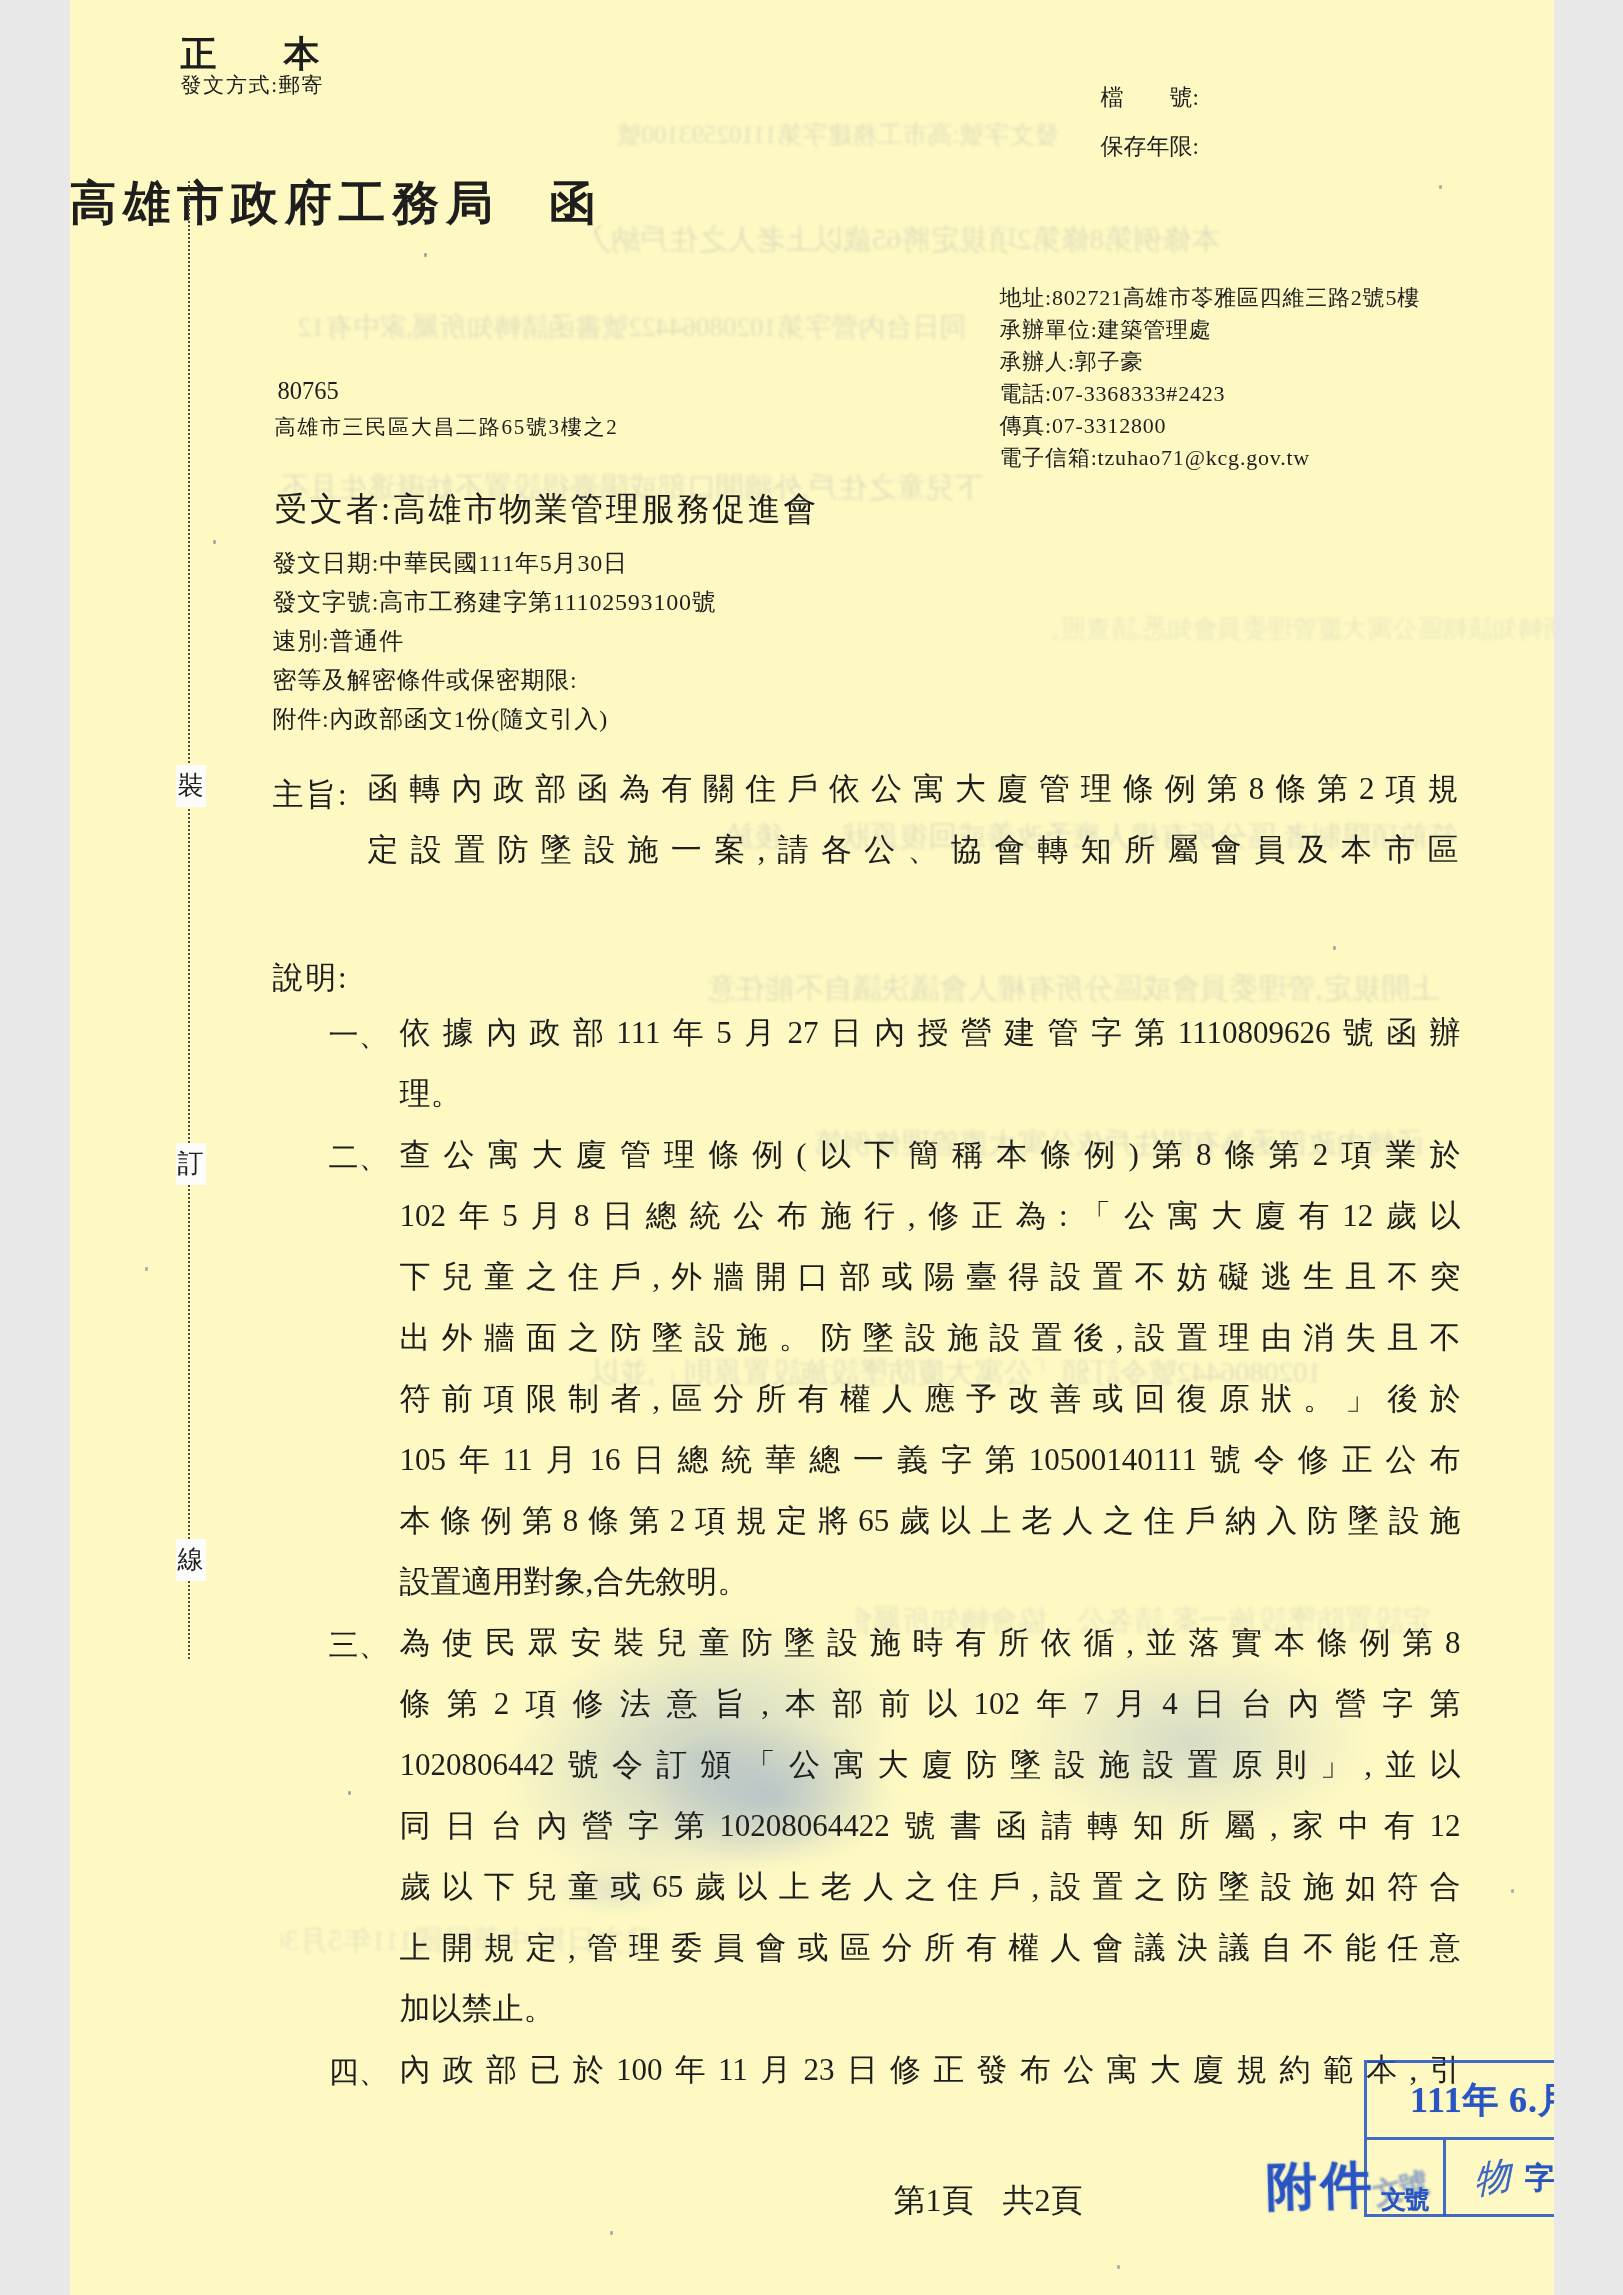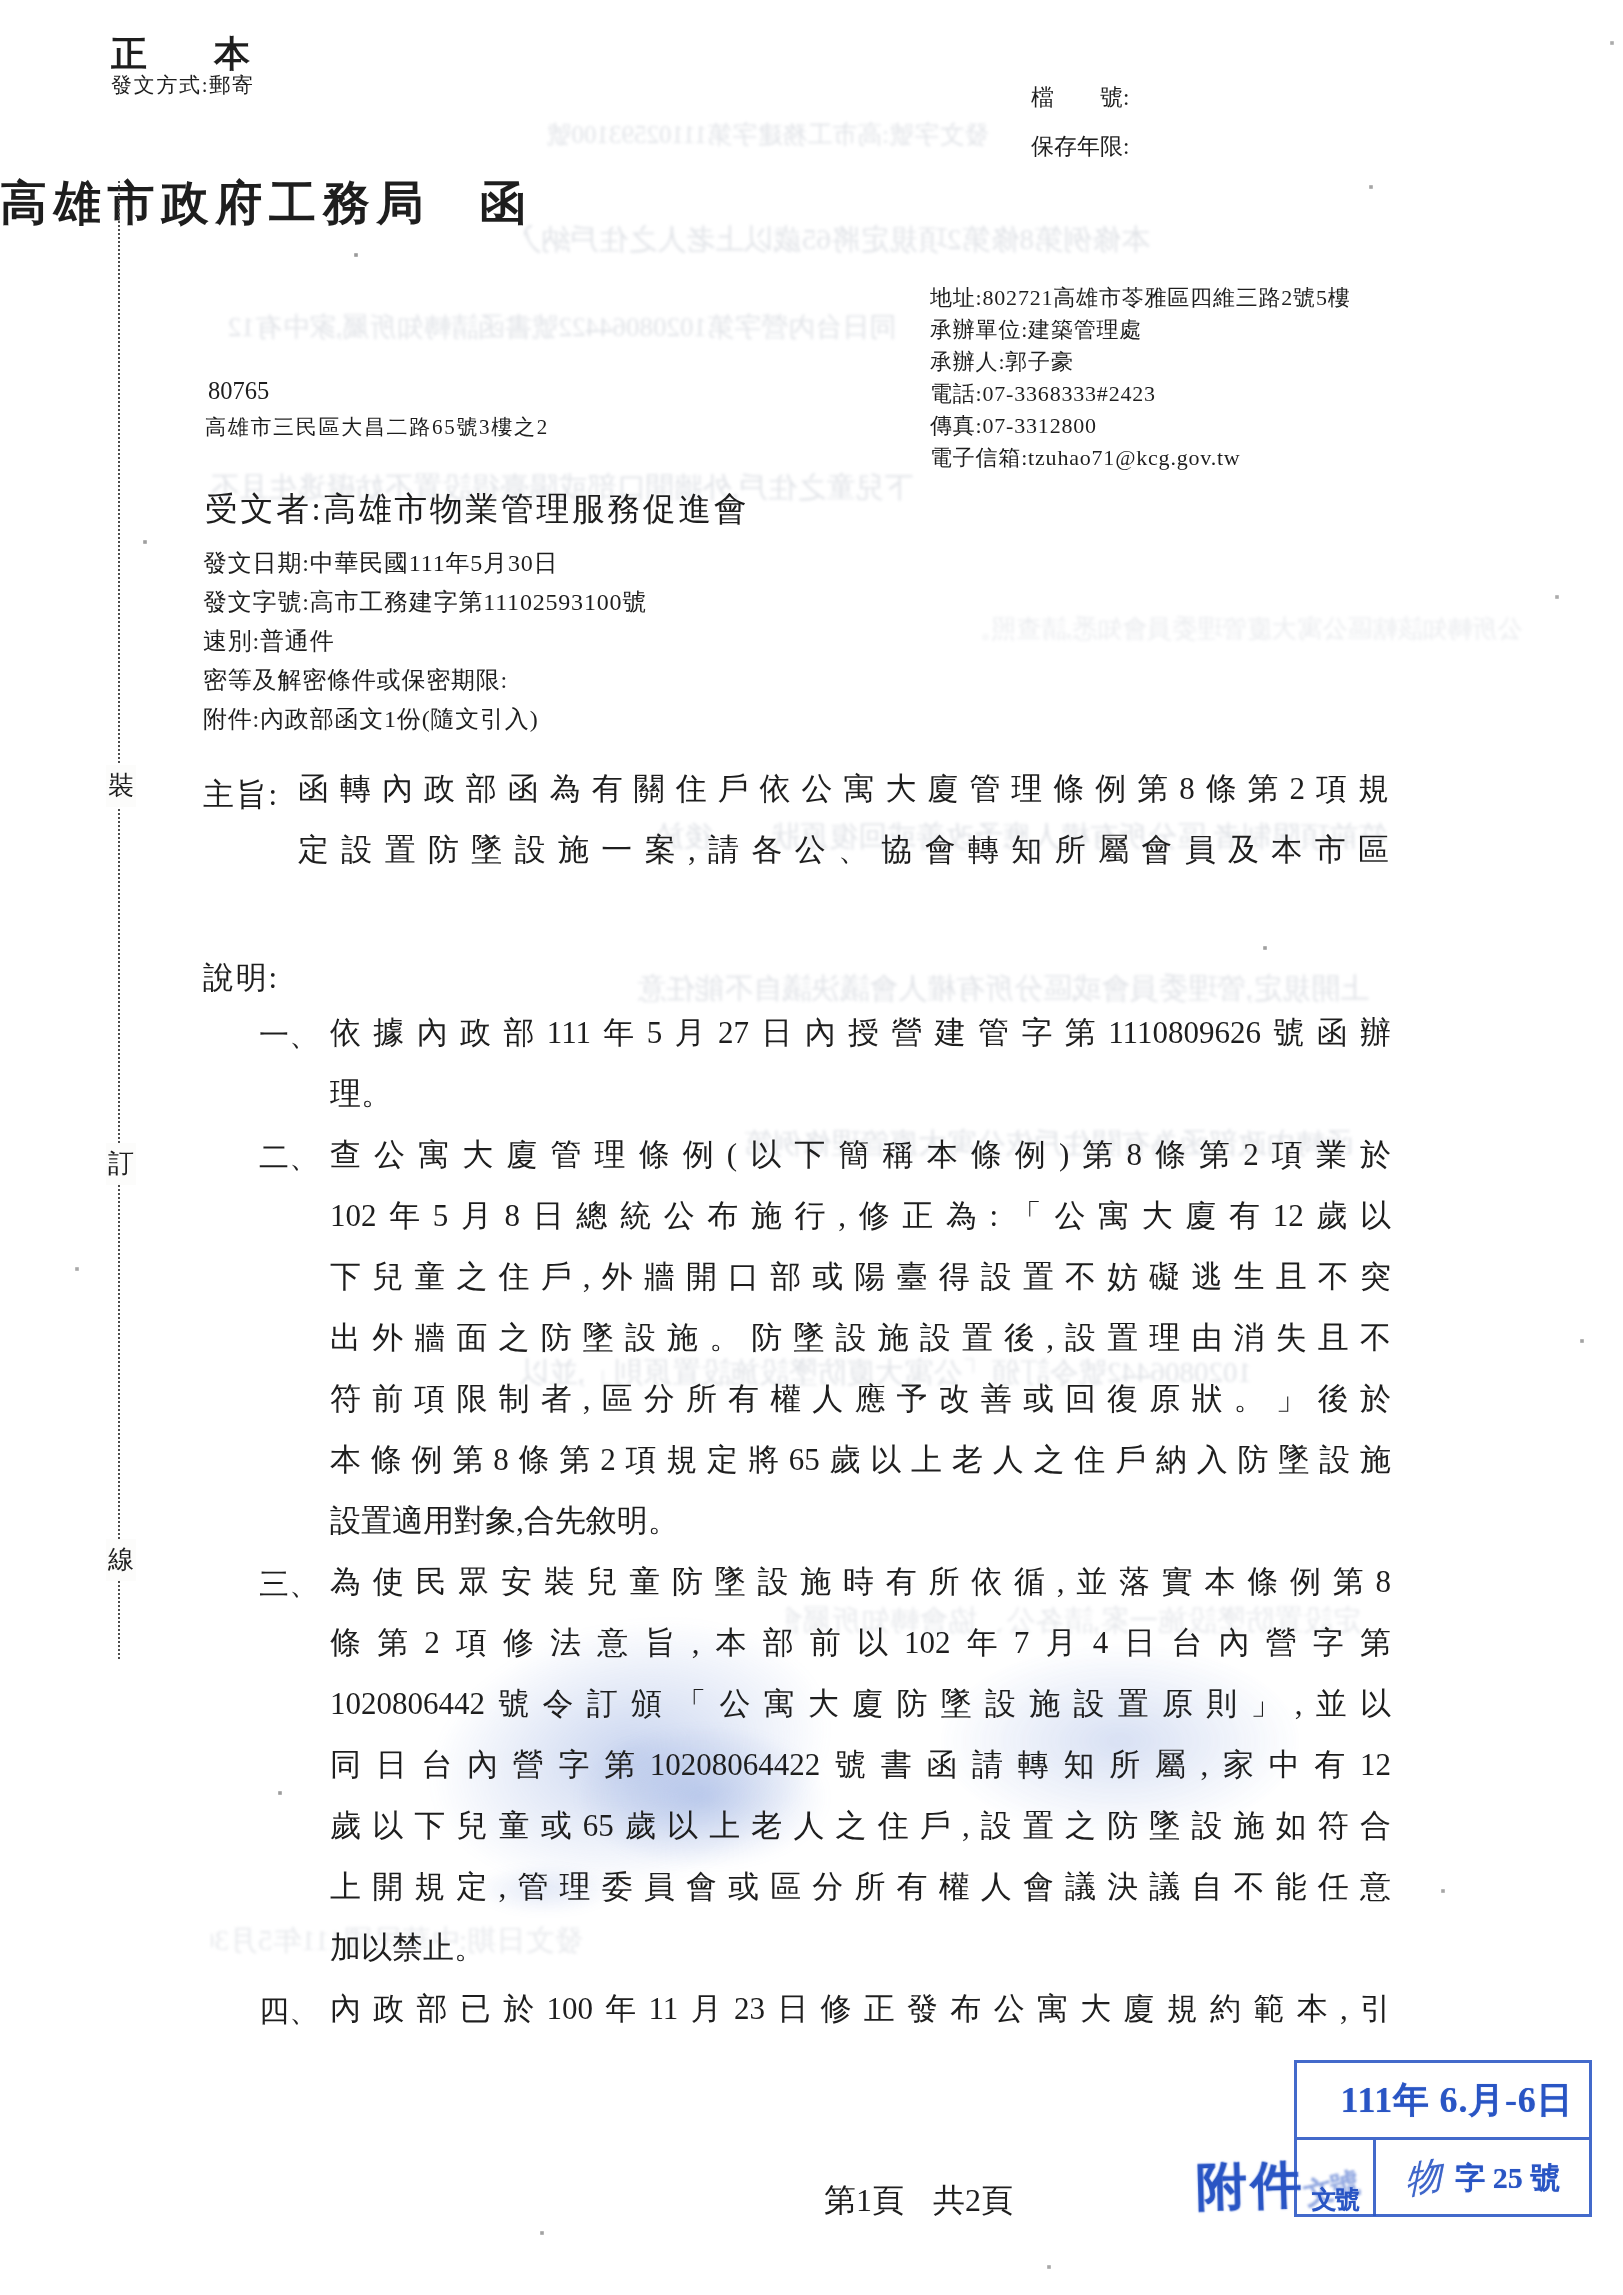--- a/index.html
+++ b/index.html
@@ -1,18 +1,18 @@
 <!DOCTYPE html>
 <html style="font-size:13.5px"><head>
 <meta charset="utf-8">
 <style>
   html,body{margin:0;padding:0;background:#e8e8e8;}
   .page{
-    position:relative; width:1623px; height:2295px; margin:0 auto;
-    background:#ffffff; overflow:hidden; color:#1e1e1e;
+    position:relative; width:1484px; height:2295px; margin:0 auto;
+    background:#fef9c3; overflow:hidden; color:#1e1e1e;
     font-family:"Liberation Serif","DejaVu Serif",serif;
   }
   .abs{position:absolute;}
 
   
   .copy-type{left:111px; top:30px; font-size:36px; letter-spacing:29px; font-weight:bold;}
   .send-method{left:111px; top:71px; font-size:21px; letter-spacing:1.7px;text-align:right;}
   .file-no{left:1031px; top:82px; font-size:23px;}
   .retention{left:1031px; top:131px; font-size:23px;}
   .doc-title{left:0; top:172px; width:1623px; text-align:left; font-size:47px; letter-spacing:6.8px; font-weight:bold;}
@@ -207,20 +207,24 @@
       <div class="bodyline">
         <span class="itemnum"></span>
         <div class="linetext fill">出外牆面之防墜設施。防墜設施設置後,設置理由消失且不</div>
       </div>
 
       <div class="bodyline">
         <span class="itemnum"></span>
         <div class="linetext fill">符前項限制者,區分所有權人應予改善或回復原狀。」後於</div>
       </div>
 
+      <div class="bodyline">
+        <span class="itemnum"></span>
+        <div class="linetext fill">105年11月16日總統華總一義字第10500140111號令修正公布</div>
+      </div>
 
       <div class="bodyline">
         <span class="itemnum"></span>
         <div class="linetext fill">本條例第8條第2項規定將65歲以上老人之住戶納入防墜設施</div>
       </div>
 
       <div class="bodyline">
         <span class="itemnum"></span>
         <div class="linetext">設置適用對象,合先敘明。</div>
       </div>

